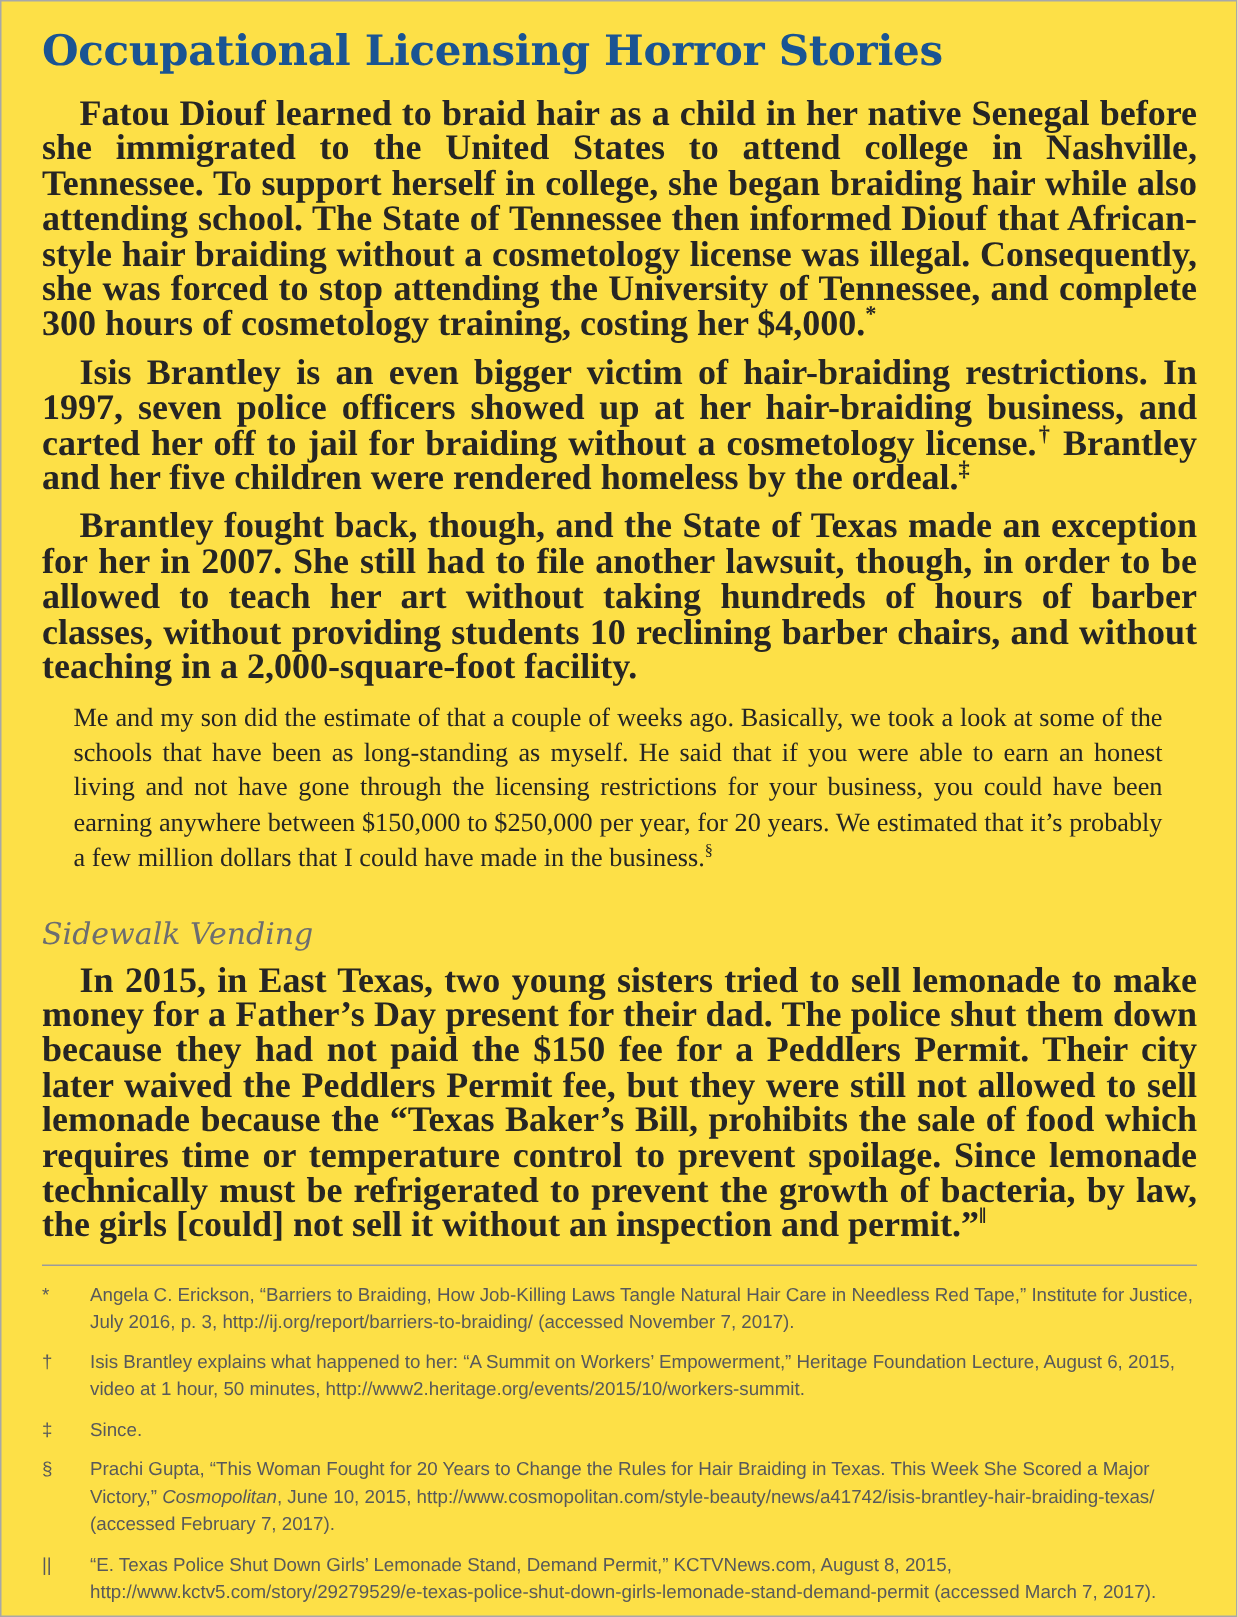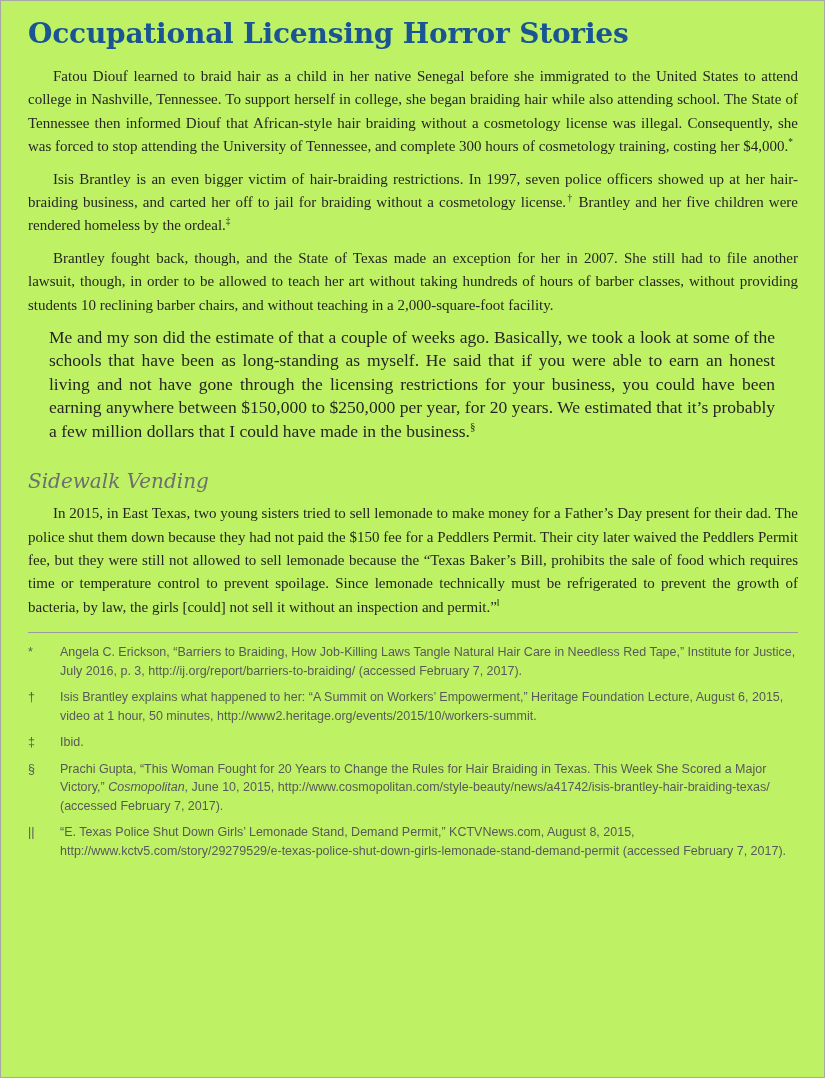--- a/index.html
+++ b/index.html
@@ -1,21 +1,21 @@
 <!DOCTYPE html>
 <html><head>
 <meta charset="utf-8">
 <style>
   html, body { margin: 0; padding: 0; background: #ffffff; }
   .page {
     position: relative;
     width: 825px;
     height: 1078px;
     box-sizing: border-box;
-    background: #bef264;
+    background: #fde047;
     border: 1px solid #a8a8a8;
     padding: 16px 26px 0 27px;
     overflow: hidden;
     font-family: "Liberation Serif", serif;
     color: #262524;
   }
   .doc-title {
     font-family: "DejaVu Serif", serif;
     font-weight: bold;
     font-size: 28px;
@@ -28,25 +28,26 @@
     font-family: "DejaVu Serif", serif;
     font-style: italic;
     font-weight: normal;
     font-size: 20px;
     line-height: 24px;
     color: #6d6e70;
     margin: 0 0 9px 0;
   }
   .section-heading.second { margin-top: 25px; }
   .body-para {
-    font-size: 15px;
+    font-size: 24px;
     line-height: 23.4px;
     text-align: justify;
     margin: 0 0 9px 0;
     text-indent: 25px;
+    font-weight: bold;
   }
   .block-quote {
     font-size: 17.5px;
     line-height: 23.4px;
     text-align: justify;
     margin: 0 23px 26px 21px;
     text-indent: 0;
   }
   sup.fn-ref {
     font-size: 0.62em;
@@ -93,38 +94,38 @@
   <h2 class="section-heading second">Sidewalk Vending</h2>
 
   <p class="body-para"><span>In 2015, in East Texas, two young sisters tried to sell lemonade to make money for a Father’s Day present for their dad. The police shut them down because they had not paid the $150 fee for a Peddlers Permit. Their city later waived the Peddlers Permit fee, but they were still not allowed to sell lemonade because the “Texas Baker’s Bill, prohibits the sale of food which requires time or temperature control to prevent spoilage. Since lemonade technically must be refrigerated to prevent the growth of bacteria, by law, the girls [could] not sell it without an inspection and permit.”</span><sup class="fn-ref">‖</sup></p>
 
   <hr class="fn-rule">
 
   <div class="footnotes">
 
     <div class="fn-row">
       <span class="fn-marker">*</span>
-      <span class="fn-text">Angela C. Erickson, “Barriers to Braiding, How Job-Killing Laws Tangle Natural Hair Care in Needless Red Tape,” Institute for Justice, July 2016, p. 3, http://ij.org/report/barriers-to-braiding/ (accessed February 7, 2017).</span>
+      <span class="fn-text">Angela C. Erickson, “Barriers to Braiding, How Job-Killing Laws Tangle Natural Hair Care in Needless Red Tape,” Institute for Justice, July 2016, p. 3, http://ij.org/report/barriers-to-braiding/ (accessed November 7, 2017).</span>
     </div>
 
     <div class="fn-row">
       <span class="fn-marker">†</span>
       <span class="fn-text">Isis Brantley explains what happened to her: “A Summit on Workers’ Empowerment,” Heritage Foundation Lecture, August 6, 2015, video at 1 hour, 50 minutes, http://www2.heritage.org/events/2015/10/workers-summit.</span>
     </div>
 
     <div class="fn-row">
       <span class="fn-marker">‡</span>
-      <span class="fn-text">Ibid.</span>
+      <span class="fn-text">Since.</span>
     </div>
 
     <div class="fn-row">
       <span class="fn-marker">§</span>
       <span class="fn-text"><span>Prachi Gupta, “This Woman Fought for 20 Years to Change the Rules for Hair Braiding in Texas. This Week She Scored a Major Victory,” </span><span class="em-inline">Cosmopolitan</span><span>, June 10, 2015, http://www.cosmopolitan.com/style-beauty/news/a41742/isis-brantley-hair-braiding-texas/ (accessed February 7, 2017).</span></span>
     </div>
 
     <div class="fn-row">
       <span class="fn-marker">||</span>
-      <span class="fn-text">“E. Texas Police Shut Down Girls’ Lemonade Stand, Demand Permit,” KCTVNews.com, August 8, 2015, http://www.kctv5.com/story/29279529/e-texas-police-shut-down-girls-lemonade-stand-demand-permit (accessed February 7, 2017).</span>
+      <span class="fn-text">“E. Texas Police Shut Down Girls’ Lemonade Stand, Demand Permit,” KCTVNews.com, August 8, 2015, http://www.kctv5.com/story/29279529/e-texas-police-shut-down-girls-lemonade-stand-demand-permit (accessed March 7, 2017).</span>
     </div>
 
   </div>
 
 </div>
 
 </body></html>

